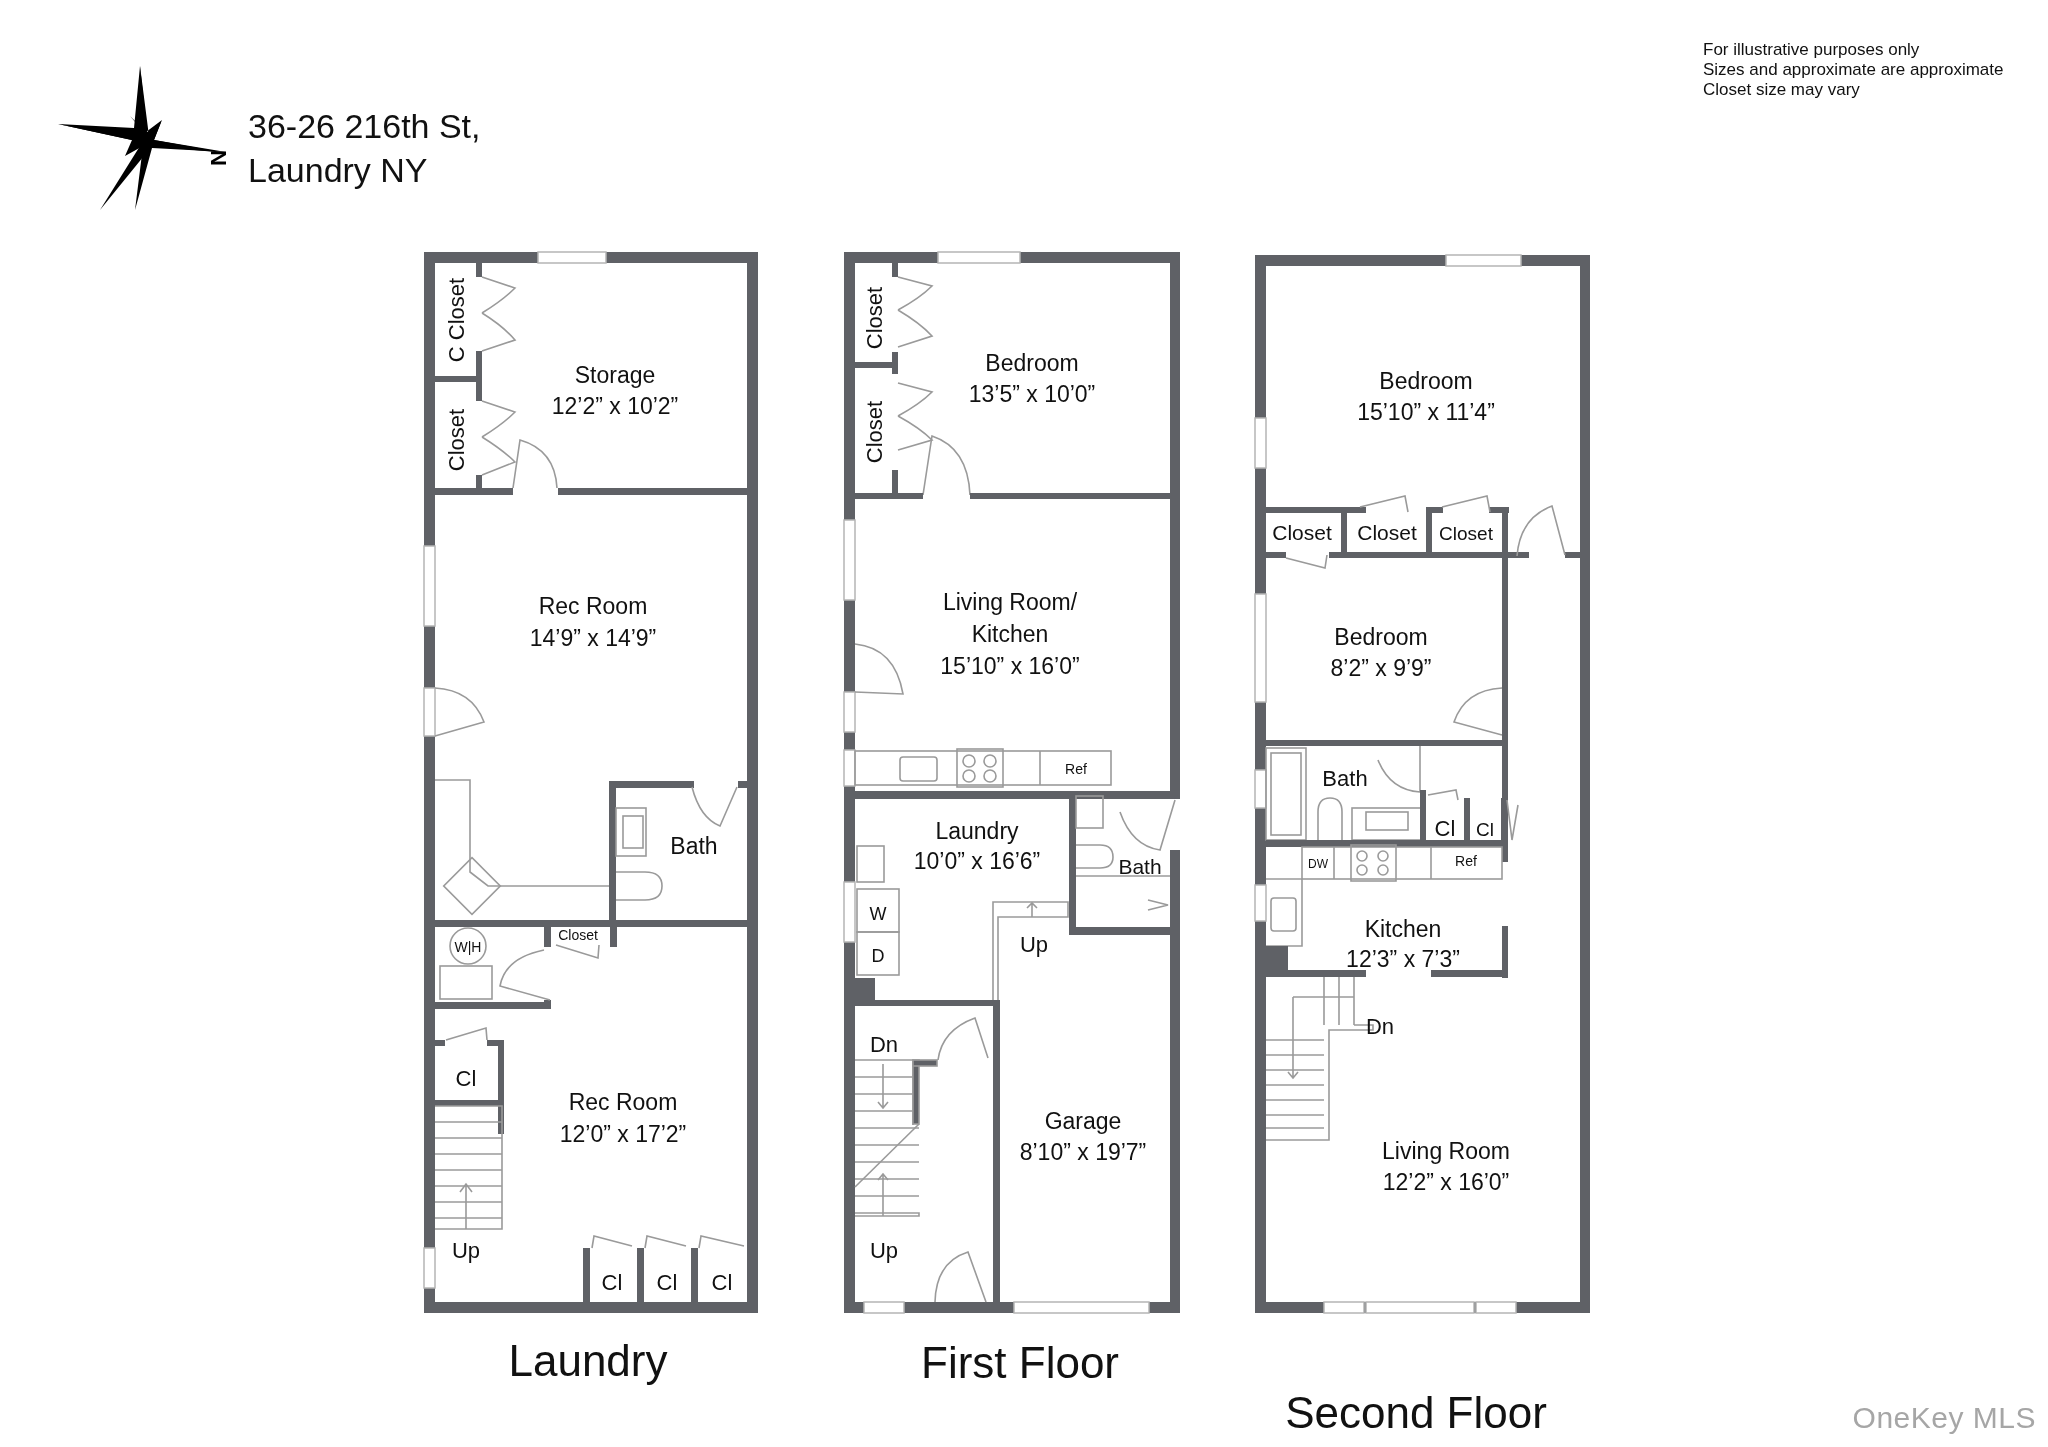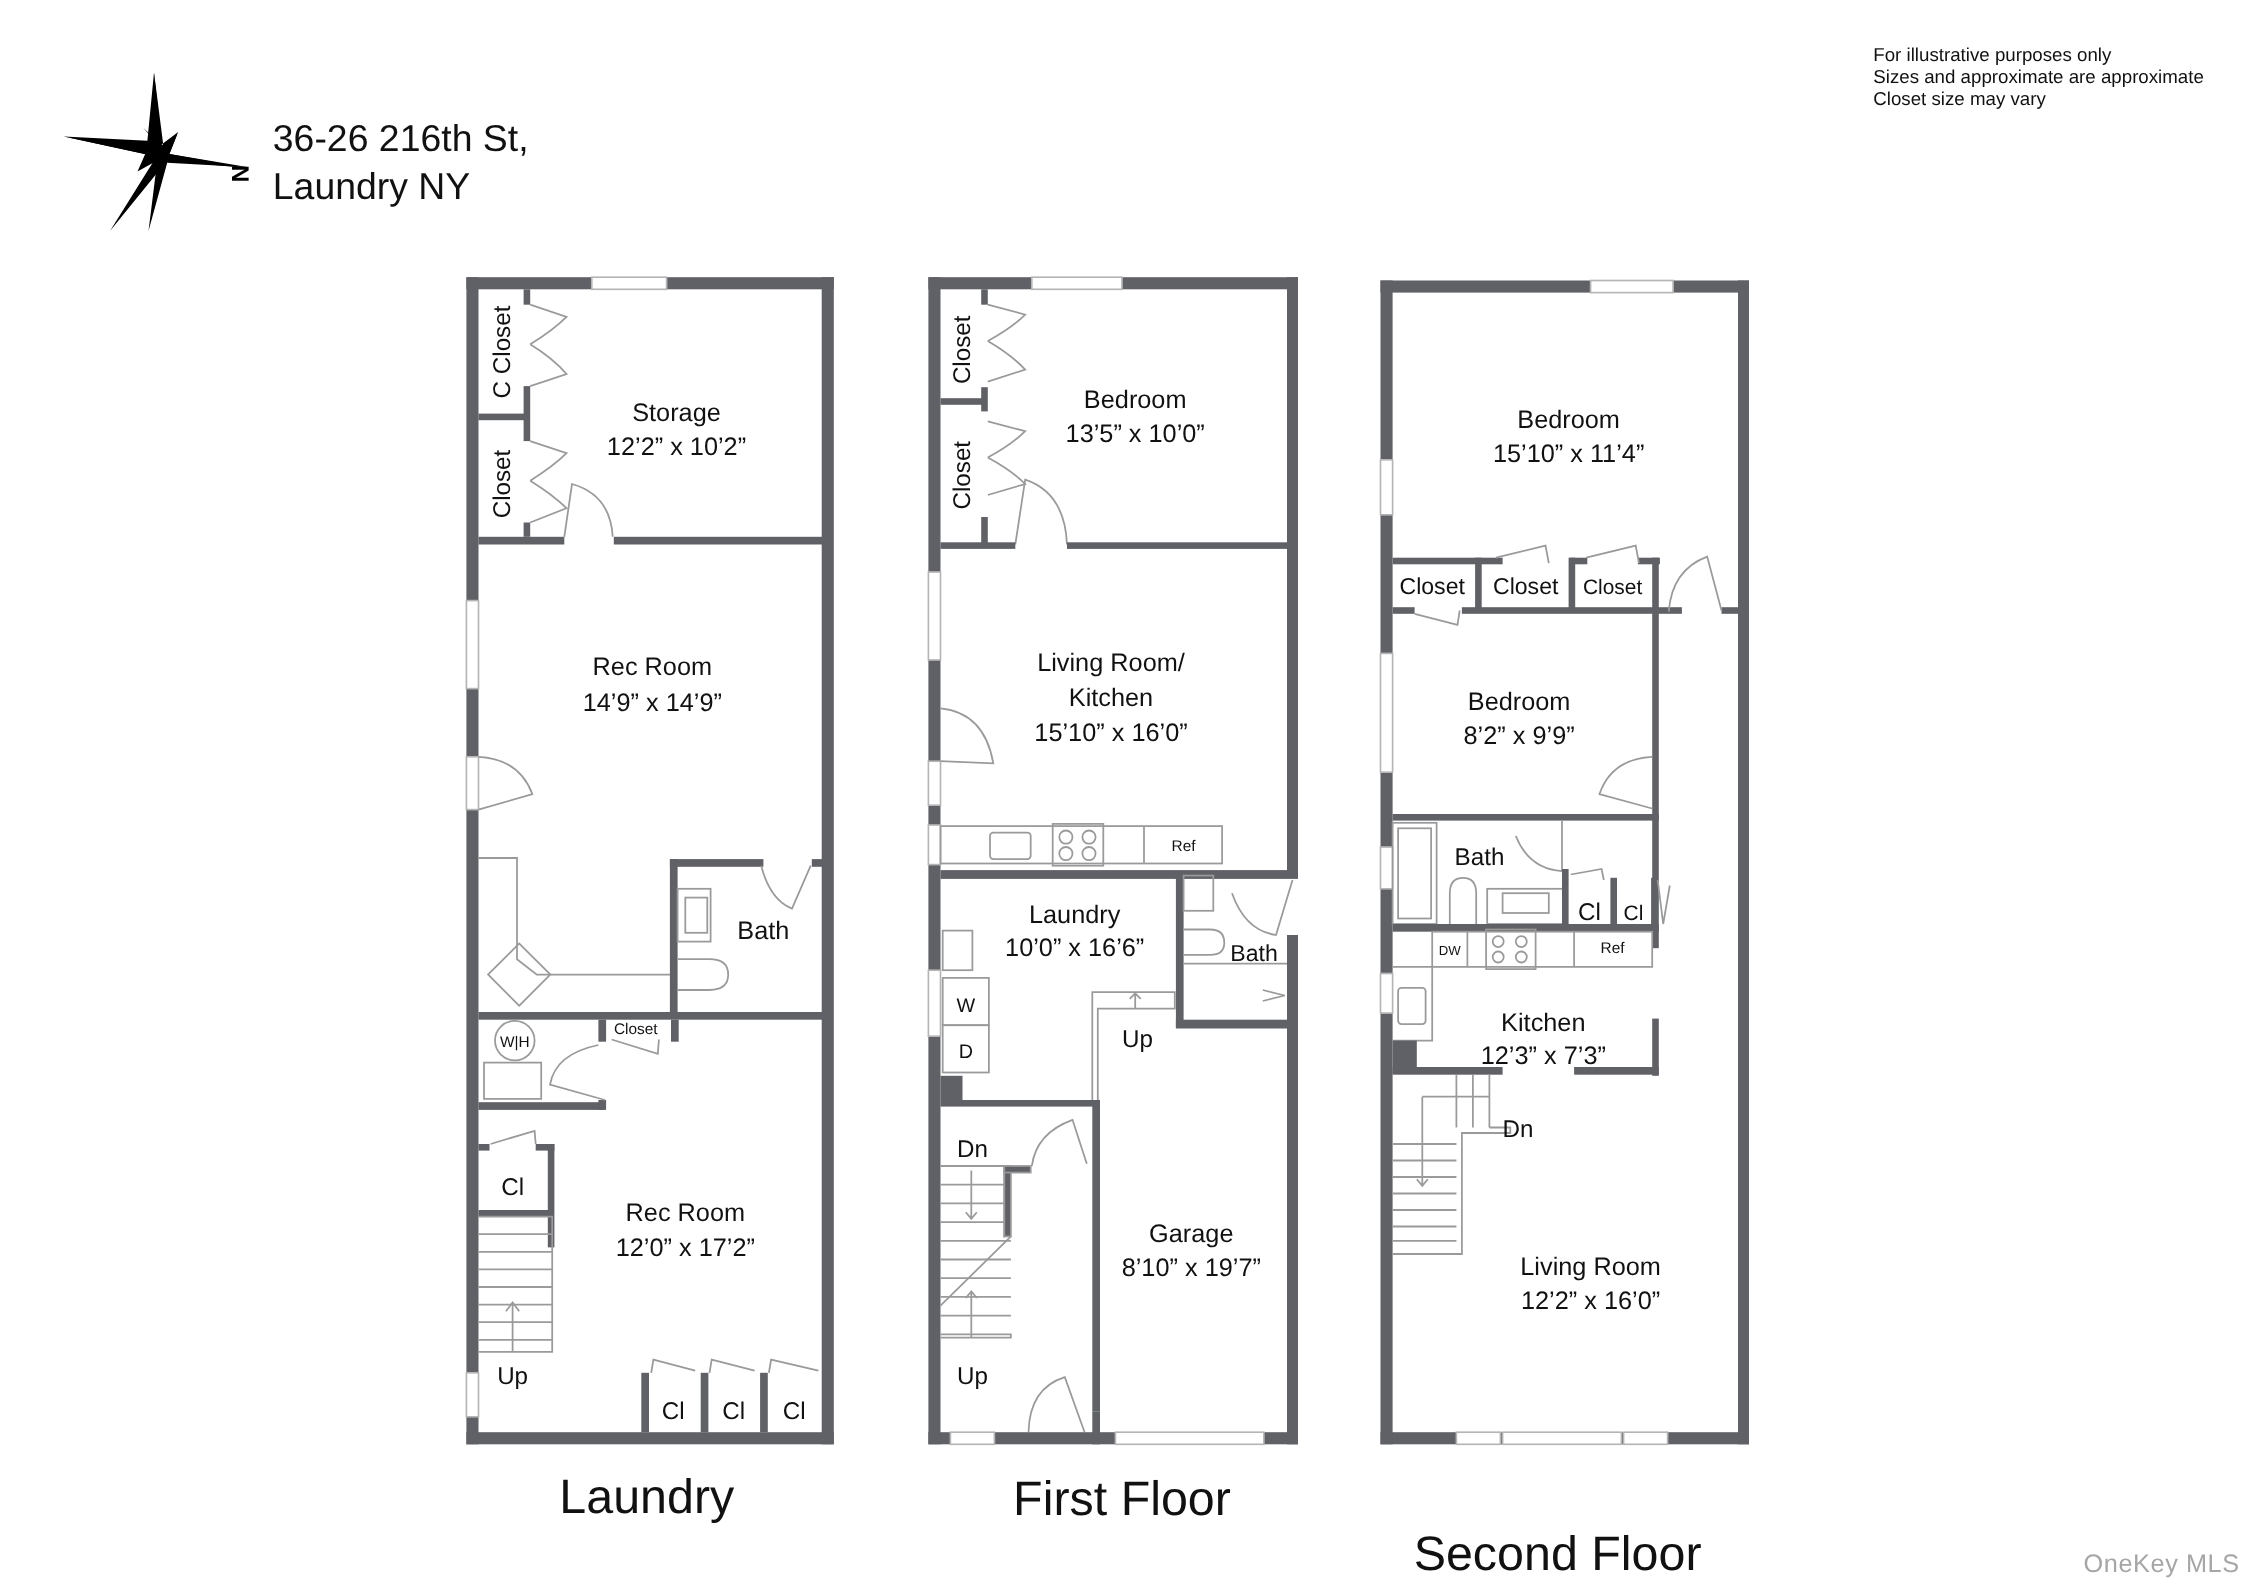--- a/index.html
+++ b/index.html
@@ -1,20 +1,20 @@
 <!DOCTYPE html>
 <html><head>
 <meta charset="utf-8">
 <style>
   html,body{margin:0;padding:0;background:#ffffff;}
   body{width:2048px;height:1447px;position:relative;overflow:hidden;font-family:"Liberation Sans",sans-serif;color:#111;}
   .abs{position:absolute;}
   #title{left:248px;top:104px;font-weight:normal;font-size:34px;line-height:44px;}
   #disclaimer{left:1703px;top:40px;font-size:17px;line-height:20px;color:#111;}
-  #watermark{right:12px;bottom:12px;font-size:23px;color:#a6a6a6;letter-spacing:0.5px;}
+  #watermark{right:12px;bottom:12px;font-size:30px;color:#a6a6a6;letter-spacing:0.5px;}
   .floor-label{font-size:44px;color:#111;text-align:center;width:360px;}
   svg#plan{position:absolute;left:0;top:0;}
 </style>
 </head>
 <body>
 
 <svg class="abs" style="left:50px;top:60px" width="190" height="160" viewBox="0 0 190 160">
   <polygon fill="#000" points="90,6 100,84 8,64 95,78 50,150 102,86 176,93 104,80 112,60 96,72 80,56 92,70"></polygon>
   <polygon fill="#000" points="90,6 97,72 111,62 104,80 176,92 102,88 85,150 93,86 75,96 82,80 8,64 84,68"></polygon>
   <text x="168" y="97" font-family="Liberation Sans, sans-serif" font-weight="bold" font-size="22" transform="rotate(90 168 90)">N</text>

